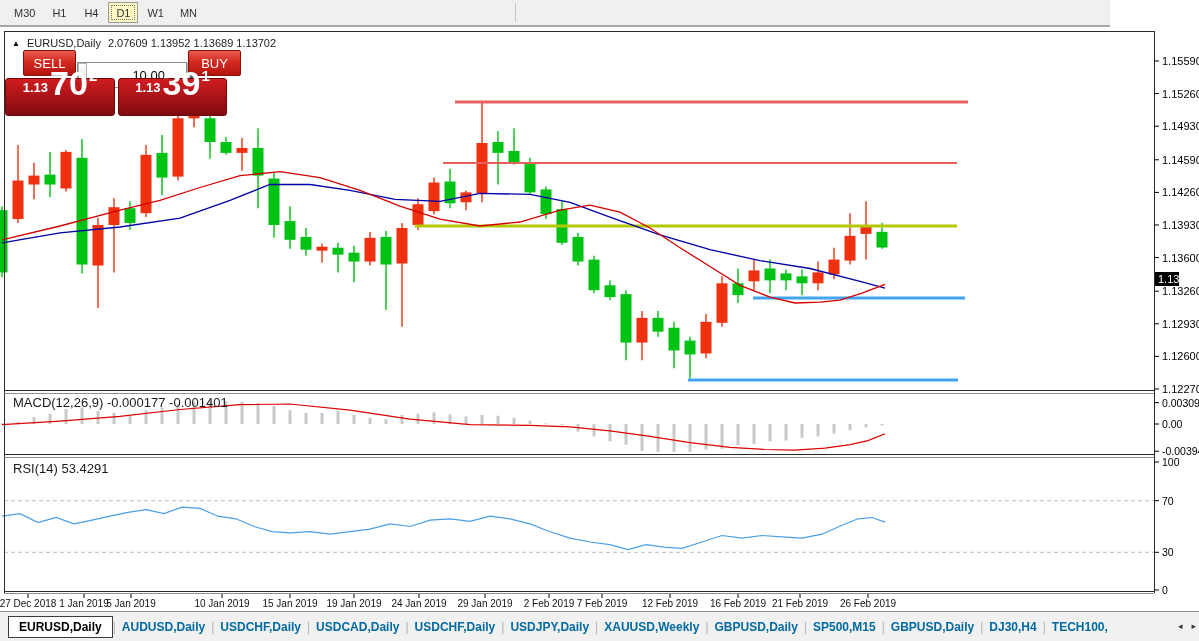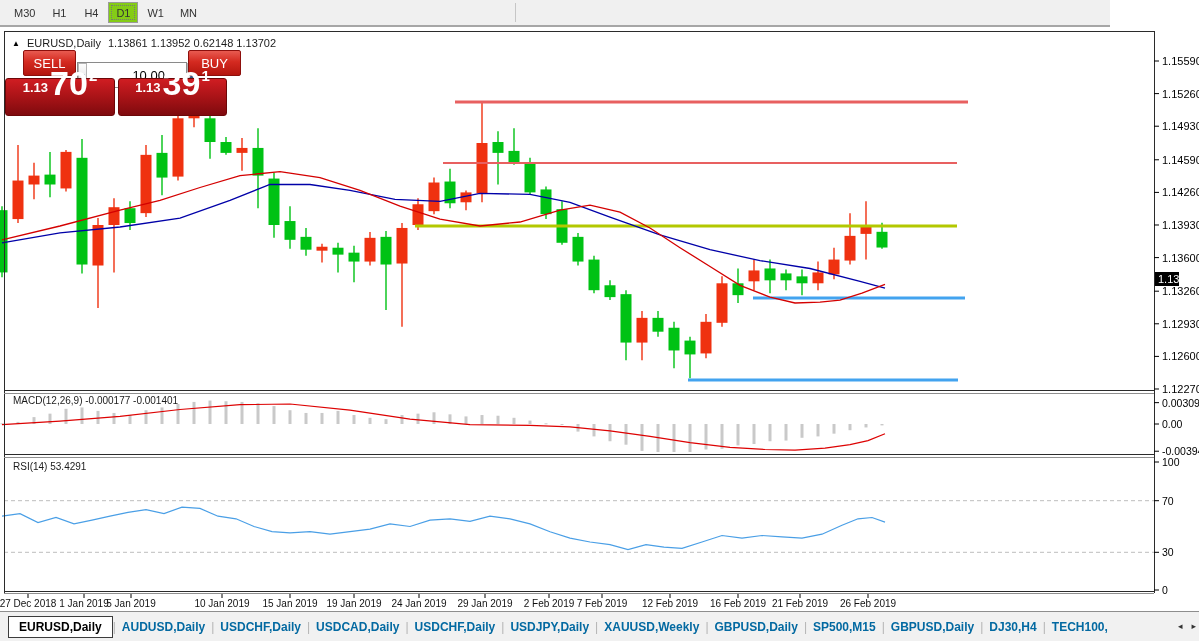--- a/index.html
+++ b/index.html
@@ -3,21 +3,21 @@
 <meta charset="utf-8">
 <style>
   html,body{margin:0;padding:0;background:#fff;}
   .screen{position:relative;width:1199px;height:641px;background:#fff;overflow:hidden;
           font-family:"Liberation Sans",sans-serif;-webkit-font-smoothing:antialiased;}
   
   .toolbar{position:absolute;left:0;top:0;width:1110px;height:27px;background:#f0f0f0;
            border-bottom:2px solid #a6a6a6;display:flex;align-items:center;padding-left:6px;box-sizing:border-box;}
   .tf-btn{height:21px;min-width:30px;margin:0 1px;border:1px solid transparent;background:transparent;
           font-family:"Liberation Sans",sans-serif;font-size:11px;color:#333;padding:0 6px;cursor:default;}
-  .tf-btn.active{background:#84cc16;border:1px solid #9a9a9a;outline:1px dotted #777;outline-offset:-4px;}
+  .tf-btn.active{background:#fef9c3;border:1px solid #9a9a9a;outline:1px dotted #777;outline-offset:-4px;}
   .tb-sep{width:1px;height:19px;background:#c6c6c6;margin-left:310px;}
   
   .chart-area{position:absolute;left:0;top:31px;width:1199px;height:580px;background:#fff;}
   svg{position:absolute;left:0;top:0;}
   .chart-title{position:absolute;left:12px;top:6px;display:flex;align-items:center;gap:7px;
                font-size:11px;color:#1b1b1b;}
   .chart-title .tri{font-size:8px;color:#000;}
   
   .trade{position:absolute;left:5px;top:19px;width:222px;}
   .trade-row{position:absolute;left:18px;top:0;width:219px;height:26px;display:flex;}
@@ -31,21 +31,21 @@
             text-align:right;padding-right:6px;width:60px;color:#000;}
   .big-panel{position:absolute;top:28px;height:38px;border-radius:3px;color:#fff;
              background:linear-gradient(#d01d22,#a51216 55%,#7f0a0e);border:1px solid #6d0708;
              display:flex;align-items:flex-end;justify-content:center;padding-bottom:17px;box-sizing:border-box;}
   .bp-sell{left:0;width:110px;}
   .bp-buy{left:113px;width:109px;}
   .bp-small{font-size:13px;font-weight:bold;margin:0 2px 3px 0;}
   .bp-big{font-size:34px;font-weight:bold;line-height:30px;}
   .bp-sup{font-size:15px;font-weight:bold;margin:0 0 14px 1px;}
   
-  .ind-label{position:absolute;left:13px;font-size:10px;color:#1b1b1b;}
+  .ind-label{position:absolute;left:13px;font-size:13px;color:#1b1b1b;}
   
   .price-tag{position:absolute;left:1155px;width:24px;height:14px;background:#000;color:#fff;
              font-size:11px;line-height:14px;padding-left:3px;box-sizing:border-box;}
   
   .tabbar{position:absolute;left:0;top:611px;width:1199px;height:30px;background:#f1f1f1;
           border-top:1px solid #8e8e8e;display:flex;align-items:center;box-sizing:border-box;}
   .tab{font-size:12px;color:#0369a1;padding:4px 6px;white-space:nowrap;cursor:default;font-weight:bold;}
   .tab.active{background:#fff;border:1px solid #3c3c3c;color:#000;font-weight:600;margin-left:8px;padding:3px 10px;}
   .tab-sep{color:#b4b4b4;font-size:12px;}
   .tab-arrows{position:absolute;right:3px;top:9px;display:flex;gap:9px;font-size:9px;color:#333;}
@@ -336,21 +336,21 @@
           <line x1="800" x2="800" y1="563" y2="567" stroke="#000"></line>
           <text x="800" y="576" text-anchor="middle" font-family="&quot;Liberation Sans&quot;,sans-serif" font-size="10px" fill="#111">21 Feb 2019</text>
           <line x1="868" x2="868" y1="563" y2="567" stroke="#000"></line>
           <text x="868" y="576" text-anchor="middle" font-family="&quot;Liberation Sans&quot;,sans-serif" font-size="10px" fill="#111">26 Feb 2019</text>
         </g>
       </svg>
 
     <div class="chart-title">
       <span class="tri">▲</span>
       <span>EURUSD,Daily</span>
-      <span>1.13861 1.13952 0.62148 1.13702</span>
+      <span>2.07609 1.13952 1.13689 1.13702</span>
     </div>
 
     <div class="trade">
       <div class="trade-row">
         <div class="btn-red">SELL</div>
         <div class="spinner">
           <div class="spin-btn">
               <span>▼</span>
             </div>
           <input class="spin-val" value="10.00" style="">

